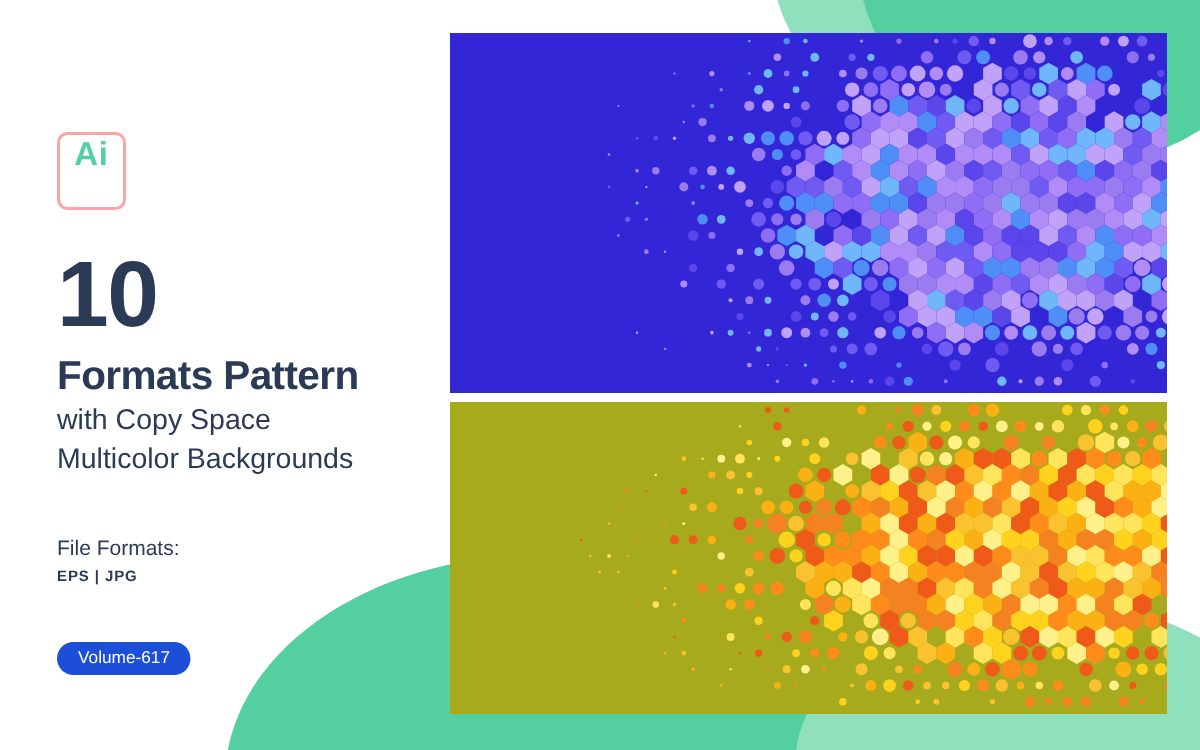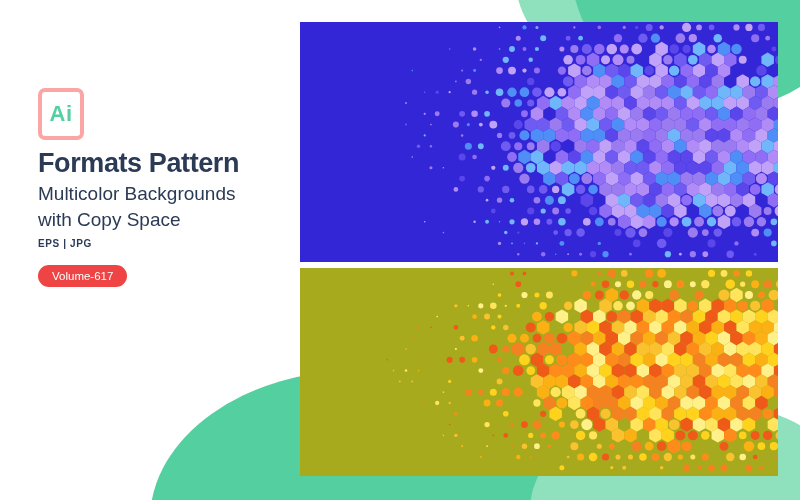--- a/index.html
+++ b/index.html
@@ -60,24 +60,24 @@
   .left-panel {
     position: absolute;
     left: 38px;
     top: 88px;
     width: 250px;
     z-index: 5;
   }
   .ai-badge {
     width: 46px;
     height: 52px;
-    border: 4px solid #fca5a5;
+    border: 2px solid #fca5a5;
     border-radius: 7px;
     display: flex;
-    align-items: center;
+    align-items: flex-start;
     justify-content: center;
     color: #54cf9f;
     font-size: 22px;
     font-weight: bold;
     letter-spacing: 0.5px;
     box-sizing: border-box;
   }
   .big-number {
     margin-top: 28px;
     font-size: 62px;
@@ -106,23 +106,23 @@
     color: #2b3a55;
   }
   .formats-value {
     margin-top: 6px;
     font-size: 10px;
     font-weight: bold;
     color: #2b3a55;
     letter-spacing: 0.6px;
   }
   .volume-pill {
-    margin-top: 16px;
+    margin-top: 38px;
     display: inline-block;
-    background: #ef4444;
+    background: #1d4ed8;
     color: #ffffff;
     font-size: 11.5px;
     padding: 5px 14px;
     border-radius: 11px;
   }
 
   
   .preview {
     position: absolute;
     overflow: hidden;
@@ -153,23 +153,25 @@
 
   <div class="blob blob-top-right-2"></div>
   <div class="blob blob-top-right"></div>
   <div class="blob blob-bottom-left"></div>
   <div class="blob blob-bottom-right"></div>
 
   <div class="left-panel">
     <div class="ai-badge">
       <span>Ai</span>
     </div>
+    <div class="big-number">10</div>
     <div class="title-main">Formats Pattern</div>
+    <div class="title-sub">with Copy Space</div>
     <div class="title-sub">Multicolor Backgrounds</div>
-    <div class="title-sub">with Copy Space</div>
+    <div class="formats-label">File Formats:</div>
     <div class="formats-value">EPS  |  JPG</div>
     <div class="volume-pill">Volume-617</div>
   </div>
 
   <div class="preview preview-blue">
     <svg id="svg-blue" width="478" height="240" viewBox="0 0 478 240">
         <circle cx="218.24" cy="-5.40" r="0.80" fill="#9b7bf0"></circle>
         <circle cx="268.12" cy="-5.40" r="2.32" fill="#b18cf7"></circle>
         <circle cx="318.00" cy="-5.40" r="2.65" fill="#8f6df5"></circle>
         <circle cx="330.48" cy="-5.40" r="2.81" fill="#6f5bf2"></circle>

